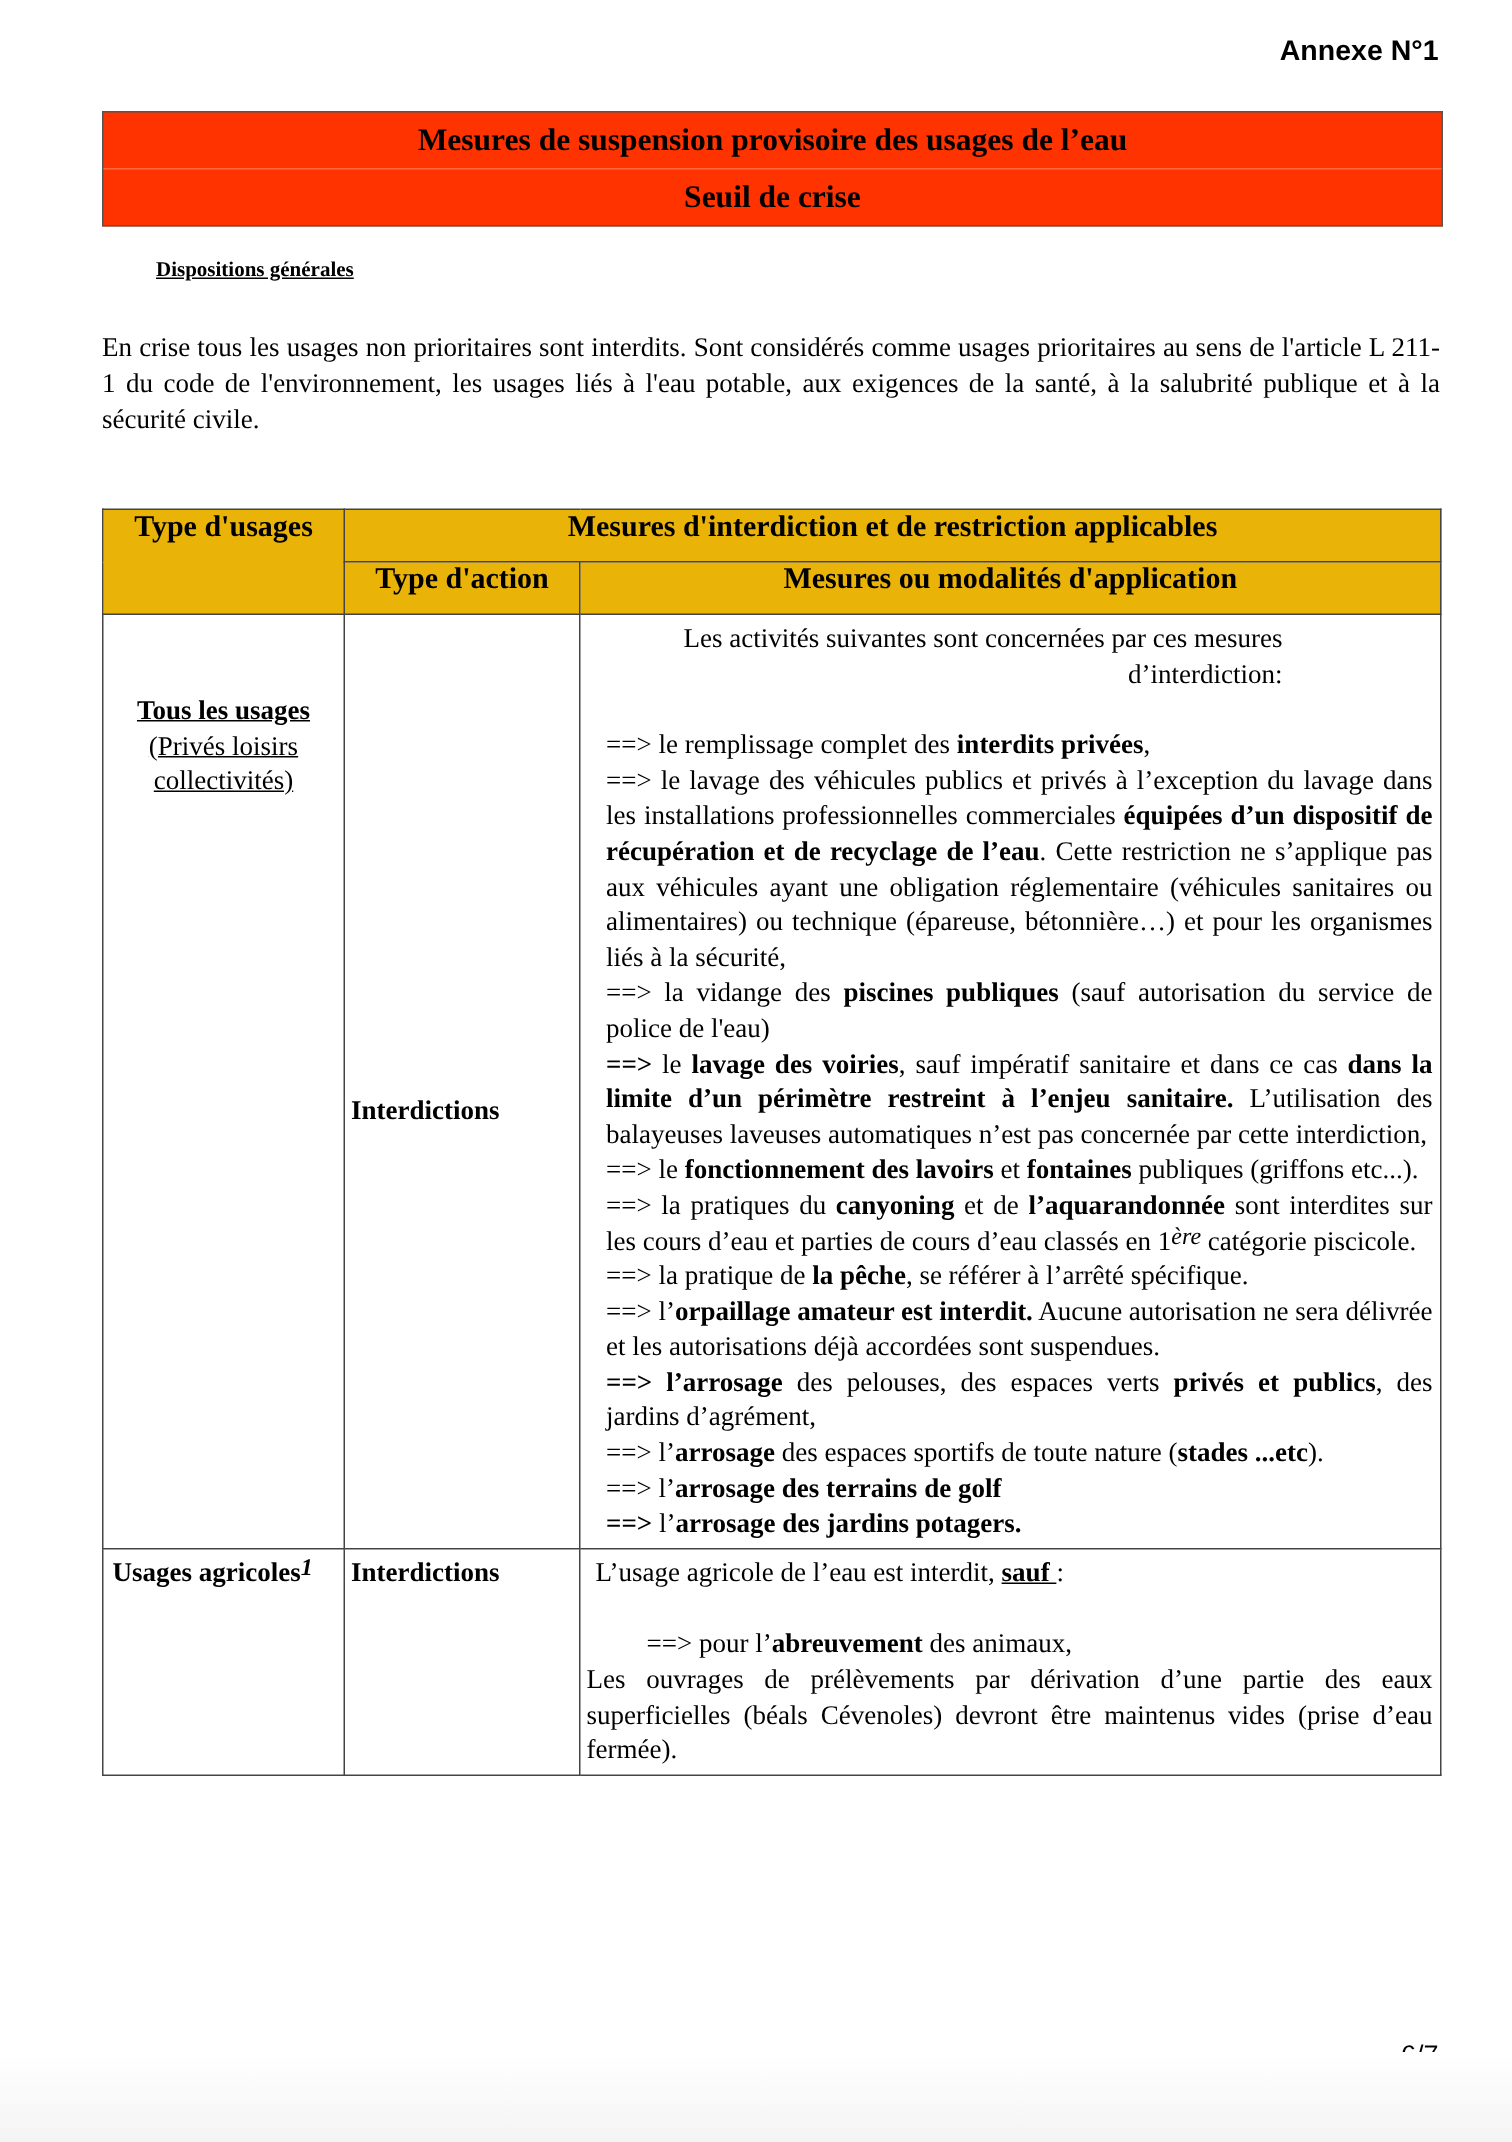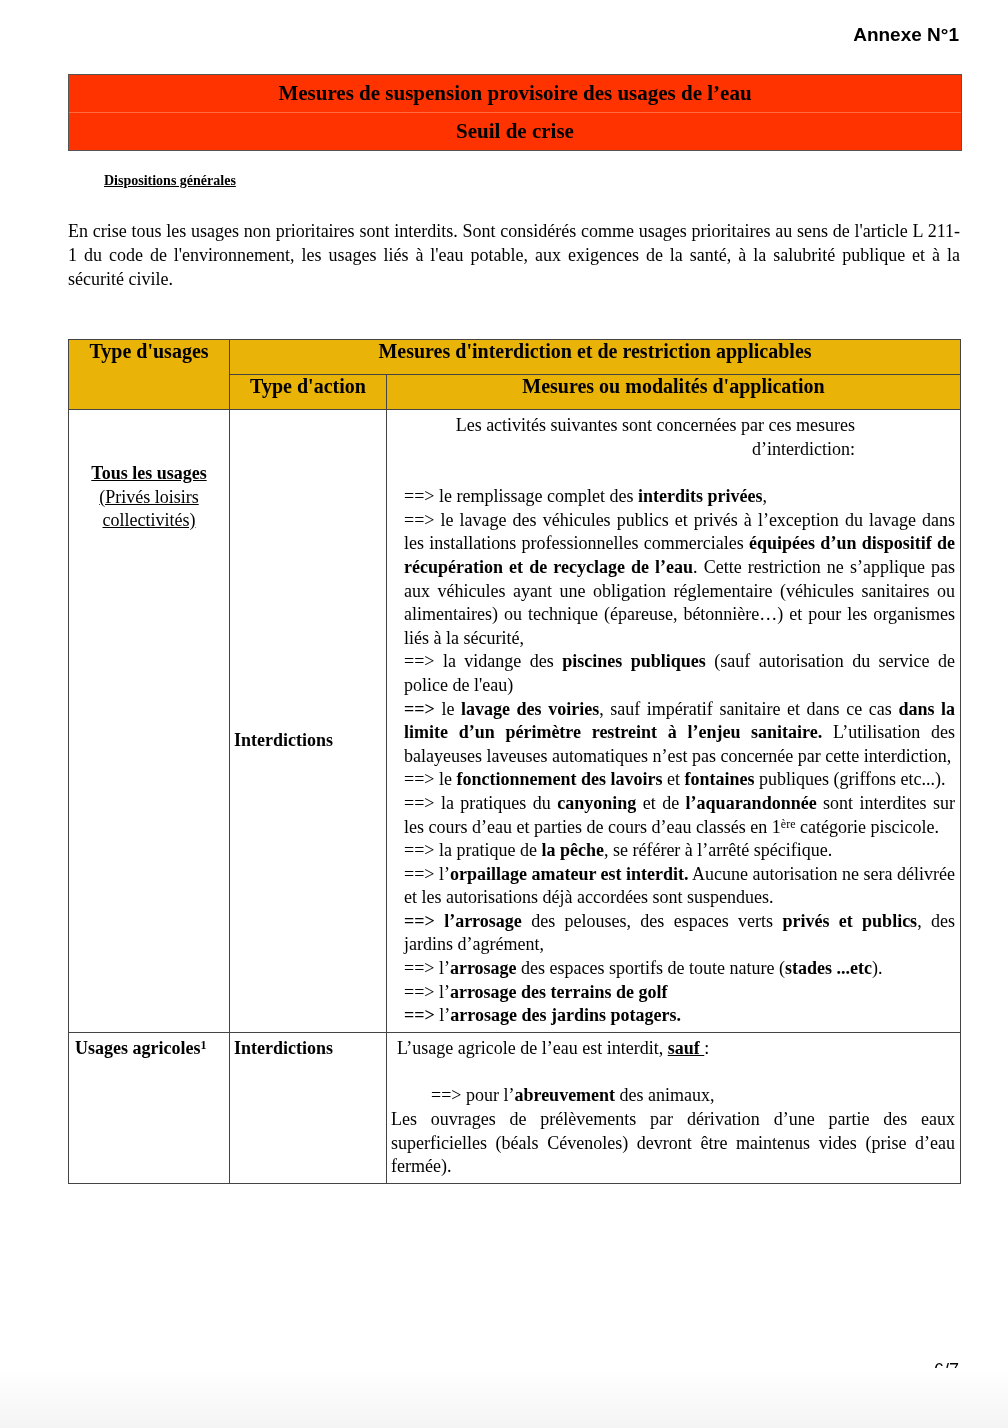--- a/index.html
+++ b/index.html
@@ -44,21 +44,21 @@
     height: 34px; padding: 0;
   }
   .col1 { width: 160px; }
   .col2 { width: 156px; margin-top: 12px; }
   td.usage { text-align: center; padding-top: 52px; text-decoration: underline; }
   td.action { font-weight: bold; padding-left: 4px; }
   td.action.mid { vertical-align: middle; padding-top: 40px; }
   td.details { padding: 4px 5px 4px 4px; text-align: justify; }
   .indent { padding-left: 13px; }
   .gap { height: 24px; }
-  sup { font-size: 12px; vertical-align: top; position: relative; top: -3px; }
+  sup { font-size: 16px; vertical-align: top; position: relative; top: -3px; font-style: italic; }
   .u { text-decoration: underline; font-weight: bold; }
   .page-num {
     position: absolute; right: 49px; top: 1360px;
     font-family: "Liberation Sans", sans-serif; font-size: 18px;
   }
 </style>
 </head>
 <body>
 
 <div class="annexe">Annexe N°1</div>

